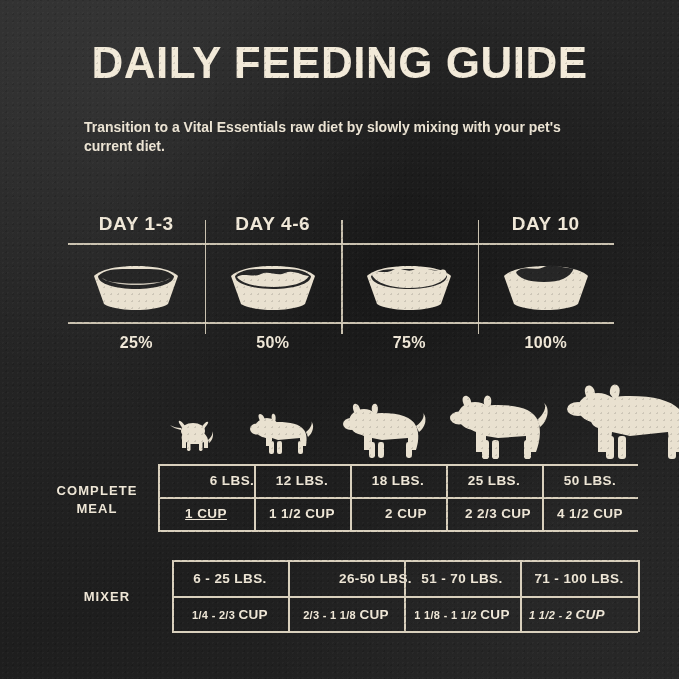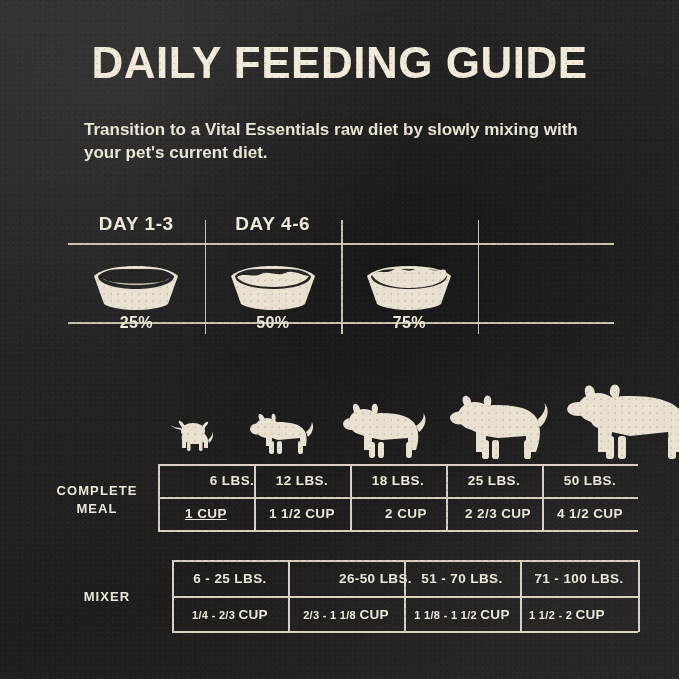--- a/index.html
+++ b/index.html
@@ -40,21 +40,21 @@
     font-size: 44px;
     font-weight: bold;
     letter-spacing: 0.5px;
     color: #f2ead9;
   }
   .subtitle {
     position: absolute;
     top: 118px;
     left: 84px;
     width: 512px;
-    font-size: 17px;
+    font-size: 14px;
     line-height: 1.38;
     font-weight: bold;
     color: #ece4d4;
   }
   
   #bowls {
     position: absolute;
     top: 208px;
     left: 68px;
     width: 546px;
@@ -73,21 +73,21 @@
     letter-spacing: 0.6px;
     color: #f0e8d8;
     padding-top: 5px;
   }
   .bowl-col .pct {
     font-size: 16px;
     font-weight: bold;
     letter-spacing: 0.4px;
     color: #f0e8d8;
     position: absolute;
-    bottom: 26px;
+    bottom: 6px;
     left: 0;
     width: 100%;
   }
   .bowl-wrap {
     position: absolute;
     top: 48px;
     left: 0;
     width: 100%;
     height: 62px;
   }
@@ -191,20 +191,30 @@
       <div class="bowl-wrap">
         <svg viewBox="0 0 120 58" width="120" height="58" style="margin:0 auto;">
           <path d="M18 20 C18 20 26 10 60 10 C94 10 102 20 102 20 L92 48 C92 48 84 54 60 54 C36 54 28 48 28 48 Z" fill="#e9e1d0"></path>
           <path d="M22 20 C30 12 44 13 60 13 C76 13 90 12 98 20 C98 28 80 33 60 33 C40 33 22 28 22 20 Z" fill="#262626"></path>
           <path d="M23 19 C28 12 36 19 44 14 C52 10 58 18 66 13 C74 9 84 17 92 14 C98 12 98 18 97 21 C92 28 78 32 60 32 C42 32 27 27 23 19 Z" fill="#e9e1d0"></path>
         </svg>
       </div>
       <div class="pct">75%</div>
     </div>
 
+    <div class="bowl-col" style="left:409.5px;">
+      <div class="day">DAY 10</div>
+      <div class="bowl-wrap">
+        <svg viewBox="0 0 120 58" width="120" height="58" style="margin:0 auto;">
+          <path d="M18 20 C18 20 26 10 60 10 C94 10 102 20 102 20 L92 48 C92 48 84 54 60 54 C36 54 28 48 28 48 Z" fill="#e9e1d0"></path>
+          <path d="M30 16 C38 8 48 16 58 11 C68 6 78 14 88 12 C84 22 74 26 58 26 C42 26 32 22 30 16 Z" fill="#262626"></path>
+        </svg>
+      </div>
+      <div class="pct">100%</div>
+    </div>
   </div>
 
   <div id="dogs">
 
     <div class="dog-cell" style="left:14px; width:80px;">
       <svg viewBox="0 0 80 46" width="80" height="46">
         <g fill="#e9e1d0">
           <path d="M30 18 C34 15 44 15 48 18 C52 20 54 24 54 27 L54 34 L50 34 L50 28 L46 30 L36 30 L32 28 L32 34 L28 34 L28 26 C27 23 28 20 30 18 Z"></path>
           <path d="M28 14 C26 10 24 8 25 7 C26 6 29 9 31 12 Z"></path>
           <path d="M48 13 C50 9 53 7 54 8 C55 9 52 12 50 15 Z"></path>
@@ -335,20 +345,20 @@
       <span class="big">CUP</span>
     </div>
     <div class="cell mix-cup" style="left:246px; top:47px; width:116px;">
       <span>2/3 - 1 1/8</span>
       <span class="big">CUP</span>
     </div>
     <div class="cell mix-cup" style="left:362px; top:47px; width:116px;">
       <span>1 1/8 - 1 1/2</span>
       <span class="big">CUP</span>
     </div>
-    <div class="cell mix-cup" style="left:478px; top:47px; width:94px;">
+    <div class="cell mix-cup" style="left:478px; top:47px; width:94px;font-style:italic;">
       <span>1 1/2 -  2</span>
       <span class="big">CUP</span>
     </div>
   </div>
 
   <div id="grain"></div>
 </div>
 
 </body></html>

